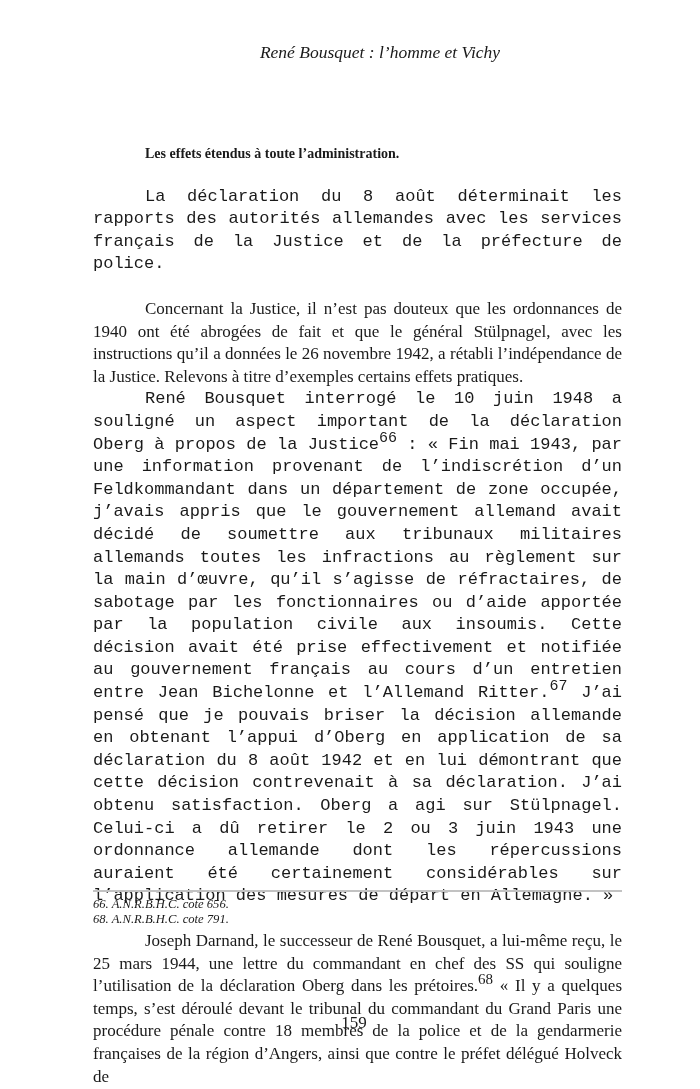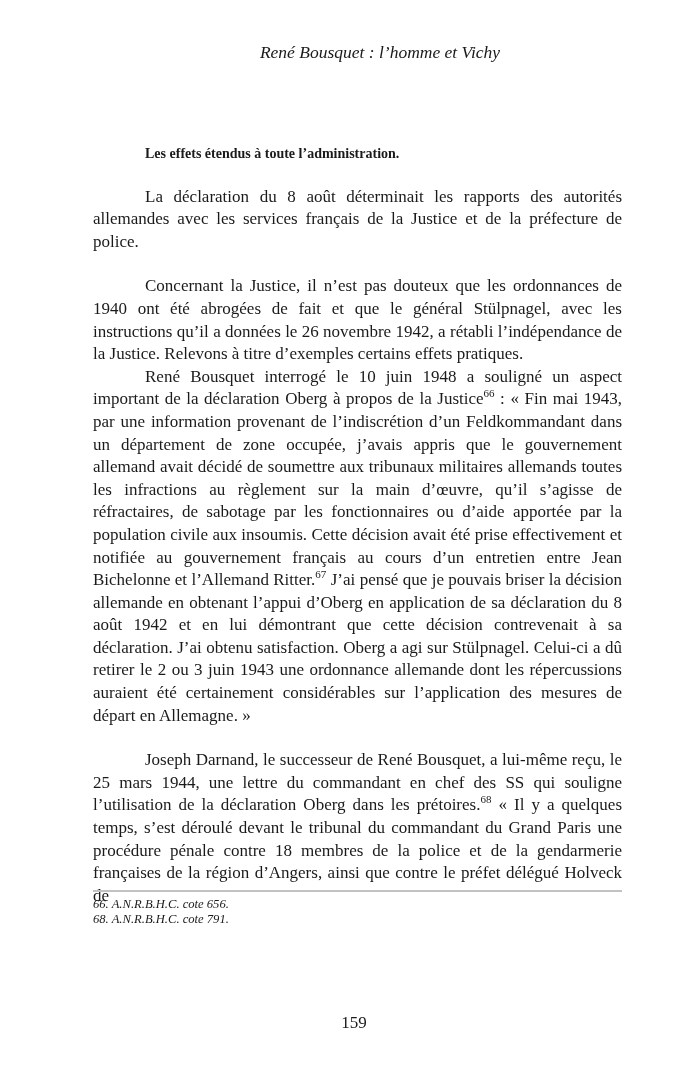--- a/index.html
+++ b/index.html
@@ -4,22 +4,22 @@
 <style>
   html, body { margin: 0; padding: 0; background: #ffffff; }
   body { width: 700px; height: 1089px; position: relative; overflow: hidden;
          font-family: "Liberation Serif", "DejaVu Serif", serif; color: #1a1a1a; }
   .page { position: absolute; left: 0; top: 0; width: 616px; height: 1089px; }
   .running-head { position: absolute; top: 42px; left: 0; width: 700px; text-align: center;
                   font-style: italic; font-size: 17.5px; padding-left: 60px; box-sizing: border-box; }
   .body-text { position: absolute; left: 93px; top: 143px; width: 529px; font-size: 17px; line-height: 22.6px; }
   .heading { font-weight: bold; font-size: 14px; margin: 0 0 20px 52px; }
   p { margin: 0; text-align: justify; text-indent: 52px; hyphens: none; }
-  p.gap-after { margin-bottom: 22px; }
-  sup { font-size: 11px; line-height: 0; vertical-align: 7px; }
+  p.gap-after { margin-bottom: 22px; font-family: Liberation Mono, monospace; }
+  sup { font-size: 15px; line-height: 0; vertical-align: 7px; }
   .rule { position: absolute; left: 93px; top: 890px; width: 529px; height: 2px; background: #c2c2c2; }
   .footnotes { position: absolute; left: 93px; top: 897px; width: 529px; font-style: italic; font-size: 12.6px; line-height: 15.3px; }
   .footnotes div { margin: 0; }
   .page-number { position: absolute; top: 1013px; left: 0; width: 700px; text-align: center; font-size: 17px; padding-left: 8px; box-sizing: border-box; }
 </style>
 </head>
 <body>
 
 <div class="page">
   <div class="running-head">René Bousquet : l’homme et Vichy</div>

